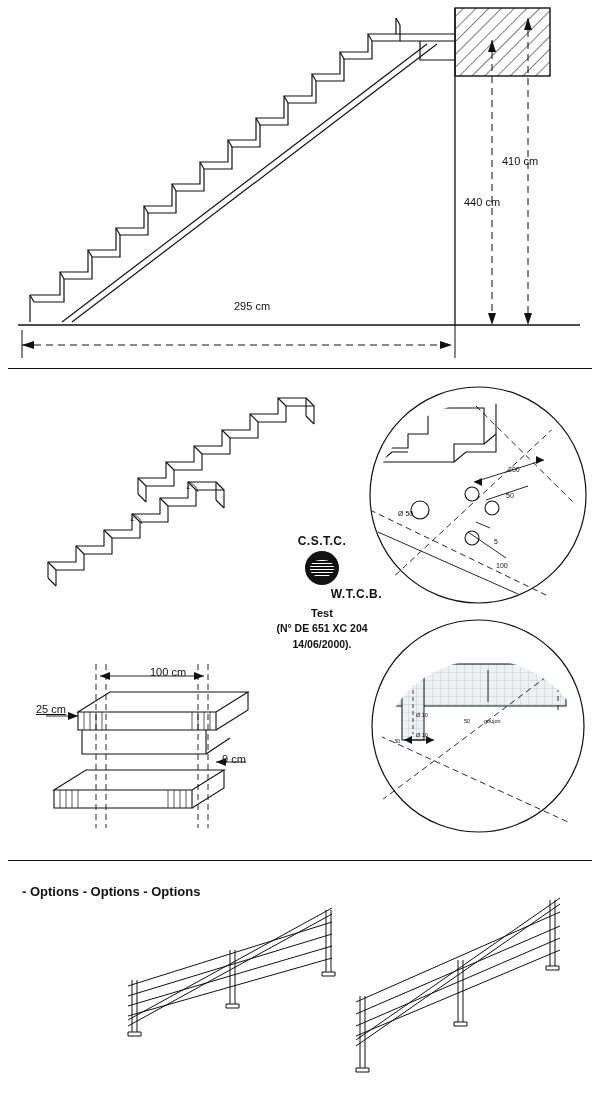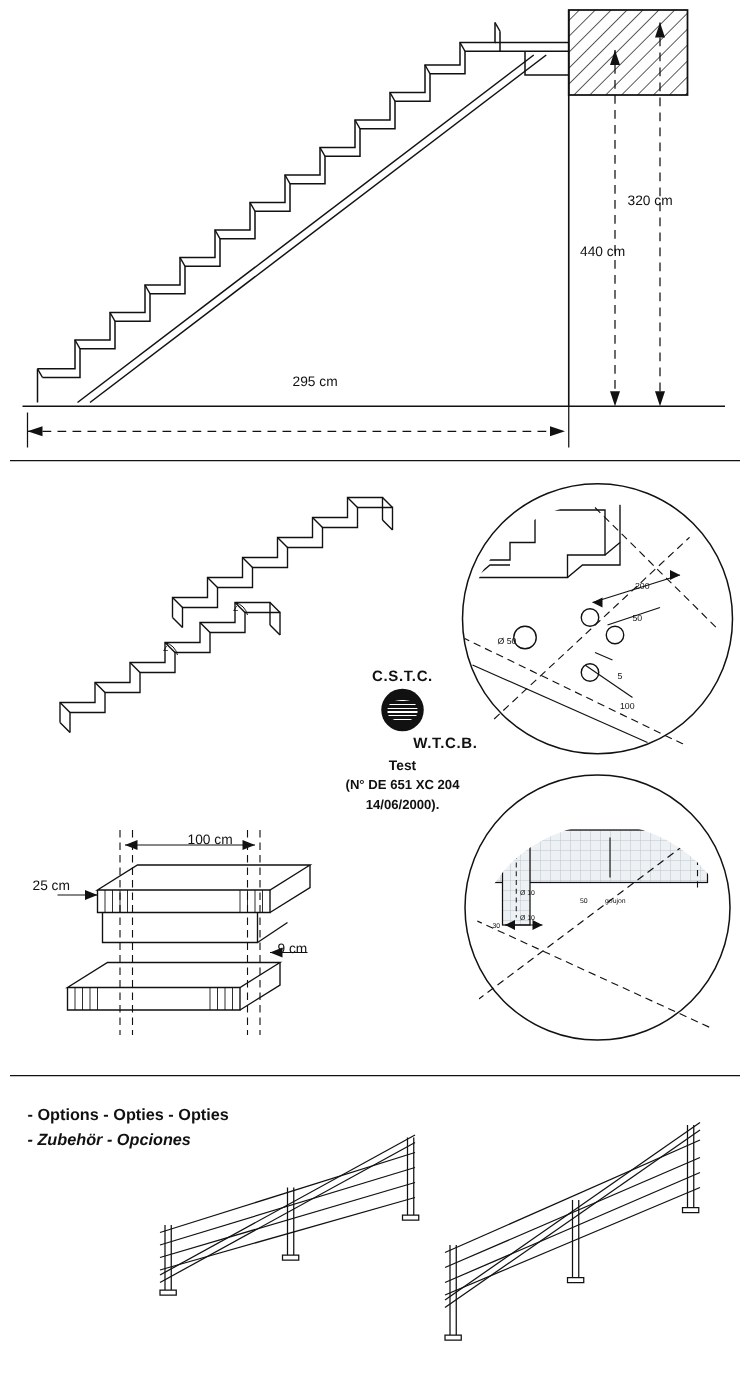--- a/index.html
+++ b/index.html
@@ -90,21 +90,21 @@
 
     <line x1="22" y1="345" x2="452" y2="345" stroke="#111" stroke-width="1" stroke-dasharray="7,5"></line>
     <polygon points="22,345 34,341 34,349" fill="#111"></polygon>
     <polygon points="452,345 440,341 440,349" fill="#111"></polygon>
     <line x1="22" y1="330" x2="22" y2="358" stroke="#111" stroke-width="1"></line>
     <line x1="455" y1="325" x2="455" y2="358" stroke="#111" stroke-width="1"></line>
   </svg>
 
   <div class="lbl" style="left:234px;top:300px;">295 cm</div>
   <div class="lbl" style="left:464px;top:196px;">440 cm</div>
-  <div class="lbl" style="left:502px;top:155px;">320 cm</div>
+  <div class="lbl" style="left:502px;top:155px;">410 cm</div>
 
   <div class="sec-divider" style="top:368px;"></div>
 
   <svg width="320" height="230" style="position:absolute;left:20px;top:382px;">
     <g stroke="#111" stroke-width="1.1" fill="none">
 
       <path d="M118,112 L118,96 L146,96 L146,80 L174,80 L174,64 L202,64 L202,48 L230,48 L230,32 L258,32 L258,16 L286,16 L286,34"></path>
       <path d="M126,120 L126,104 L154,104 L154,88 L182,88 L182,72 L210,72 L210,56 L238,56 L238,40 L266,40 L266,24 L294,24 L294,42"></path>
       <line x1="118" y1="96" x2="126" y2="104"></line>
       <line x1="146" y1="80" x2="154" y2="88"></line>
@@ -214,21 +214,21 @@
     <polygon points="80,26 90,22 90,30" fill="#111"></polygon>
     <polygon points="184,26 174,22 174,30" fill="#111"></polygon>
 
     <line x1="26" y1="66" x2="58" y2="66" stroke="#111" stroke-width="0.9"></line>
     <polygon points="58,66 48,62 48,70" fill="#111"></polygon>
 
     <line x1="196" y1="112" x2="226" y2="112" stroke="#111" stroke-width="0.9"></line>
     <polygon points="196,112 206,108 206,116" fill="#111"></polygon>
   </svg>
   <div class="lbl" style="left:150px;top:666px;">100 cm</div>
-  <div class="lbl" style="left:26px;top:703px;">25 cm</div>
+  <div class="lbl" style="left:36px;top:703px;text-decoration:underline;">25 cm</div>
   <div class="lbl" style="left:222px;top:753px;">9 cm</div>
 
   <svg width="220" height="220" style="position:absolute;left:368px;top:616px;">
     <defs>
       <pattern id="grid" width="8" height="8" patternUnits="userSpaceOnUse">
         <rect width="8" height="8" fill="#eef1f4"></rect>
         <path d="M8,0 L0,0 L0,8" fill="none" stroke="#b9c4cc" stroke-width="0.8"></path>
       </pattern>
     </defs>
     <circle cx="110" cy="110" r="106" fill="none" stroke="#111" stroke-width="1.2"></circle>
@@ -247,22 +247,21 @@
   </svg>
   <div class="tinytxt" style="left:416px;top:712px;">Ø 10</div>
   <div class="tinytxt" style="left:416px;top:732px;">Ø 10</div>
   <div class="tinytxt" style="left:464px;top:718px;">50</div>
   <div class="tinytxt" style="left:484px;top:718px;">goujon</div>
   <div class="tinytxt" style="left:394px;top:738px;">30</div>
 
   <div class="sec-divider" style="top:860px;"></div>
 
   <div class="options-block">
-    <div class="lbl-b" style="font-weight:bold;">- Options - Opties - Opties</div>
-    <div class="lbl-i" style="font-weight:bold;font-style:italic;">- Zubehör - Opciones</div>
+    <div class="lbl-b" style="font-weight:bold;">- Options - Options - Options</div>
   </div>
 
   <svg width="480" height="210" style="position:absolute;left:110px;top:880px;">
 
     <g stroke="#111" stroke-width="1" fill="none">
       <line x1="18" y1="140" x2="222" y2="28"></line>
       <line x1="18" y1="146" x2="222" y2="34"></line>
       <line x1="18" y1="106" x2="222" y2="42"></line>
       <line x1="18" y1="116" x2="222" y2="54"></line>
       <line x1="18" y1="126" x2="222" y2="66"></line>

